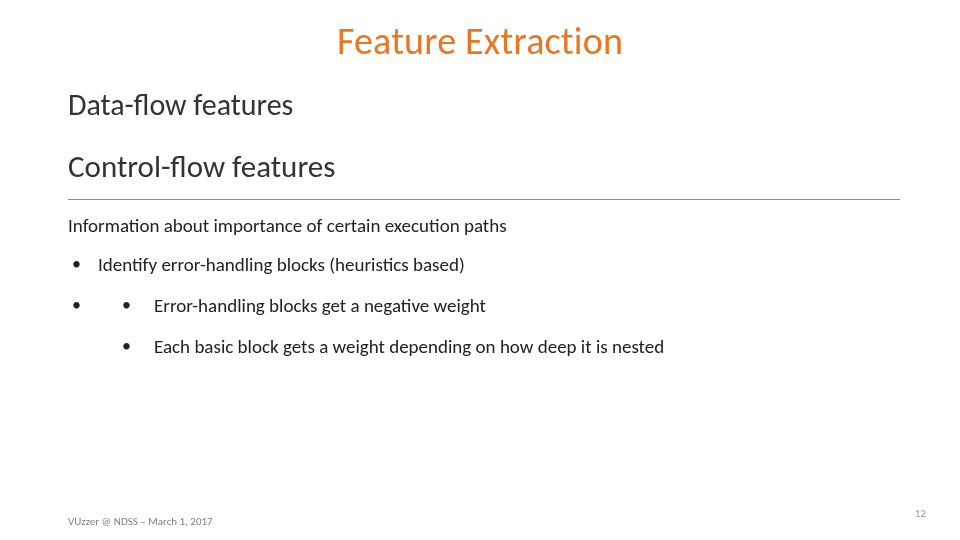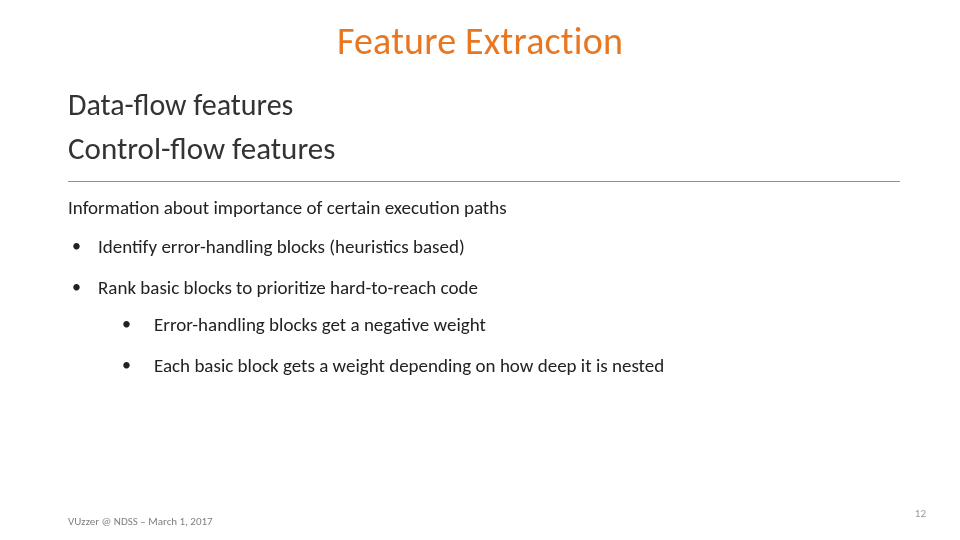--- a/index.html
+++ b/index.html
@@ -32,21 +32,21 @@
   }
   .content {
     position: absolute;
     left: 68px;
     top: 82px;
     right: 60px;
   }
   .sub1 {
     font-size: 30px;
     color: #333;
-    margin: 4px 0 6px 0;
+    margin: 4px 0 24px 0;
     font-weight: 400;
   }
   .section-underline {
     border-bottom: 1px solid #e87722;
     padding-bottom: 10px;
     margin-bottom: 14px;
   }
   .sub2 {
     font-size: 31px;
     color: #333;
@@ -128,21 +128,20 @@
       <div class="sub2">Control-flow features</div>
     </div>
 
     <div class="lead">Information about importance of certain execution paths</div>
 
     <ul class="top">
       <li>
         <span>Identify error-handling blocks (heuristics based)</span>
       </li>
       <li>
-        <span>Rank basic blocks to prioritize hard-to-reach code</span>
         <ul class="inner">
           <li>
             <span>Error-handling blocks get a negative weight</span>
           </li>
           <li>
             <span>Each basic block gets a weight depending on how deep it is nested</span>
           </li>
         </ul>
       </li>
     </ul>

